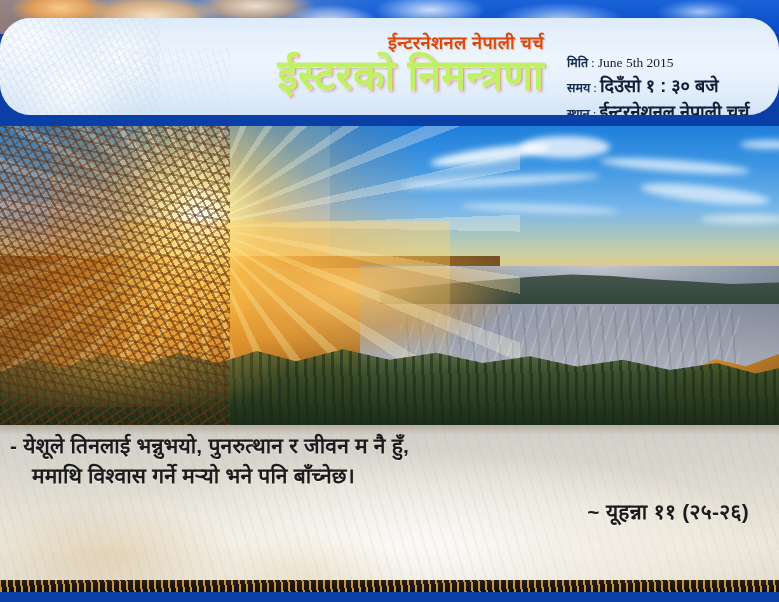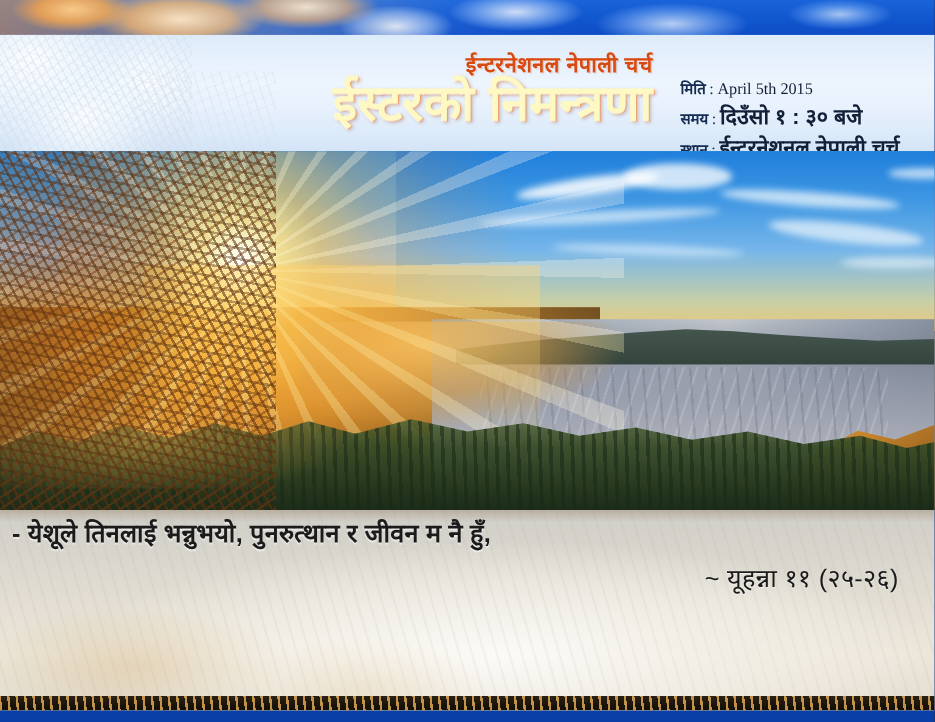--- a/index.html
+++ b/index.html
@@ -34,22 +34,23 @@
   .sky-strip .haze{
     position:absolute; inset:0;
     background:linear-gradient(90deg,
       rgba(255,160,60,.55) 0%, rgba(255,190,110,.35) 18%,
       rgba(255,220,170,.25) 30%, rgba(140,190,255,.08) 48%,
       rgba(60,130,230,.0) 62%, rgba(30,110,225,.0) 100%);
   }
 
   
   .header-band{
-    position:absolute; left:0; top:29px; width:779px; height:97px;
-    overflow:hidden;
+    position:absolute; left:0; top:18px; width:779px; height:97px;
+    overflow:hidden;
+    border-radius:31px;
   }
   .header-band .bg{
     position:absolute; inset:0;
     background:
       radial-gradient(ellipse 90px 60px at 26px 20px, rgba(255,255,255,.85) 0%, rgba(235,245,255,.45) 55%, rgba(220,238,255,0) 80%),
       radial-gradient(ellipse 80px 70px at 70px 70px, rgba(255,255,255,.8) 0%, rgba(232,244,255,.4) 55%, rgba(220,238,255,0) 82%),
       radial-gradient(ellipse 65px 55px at 120px 40px, rgba(255,255,255,.7) 0%, rgba(232,244,255,.35) 55%, rgba(220,238,255,0) 82%),
       linear-gradient(180deg,
         #cfe2f7 0%, #dbeafb 16%, #e9f2fd 42%, #e2eefc 62%, #d2e4f8 84%, #c3daf4 100%);
   }
@@ -81,21 +82,21 @@
   .church-name{
     font-family:"Liberation Sans", sans-serif;
     font-size:18px; font-weight:bold; letter-spacing:.4px;
     color:#d8490f;
     text-shadow:0 1px 0 rgba(255,255,255,.65), 1px 1px 1px rgba(150,40,0,.25);
     line-height:1.1; white-space:nowrap;
   }
   .main-title{
     font-family:"Liberation Sans", sans-serif;
     font-size:41px; font-weight:bold; letter-spacing:.5px;
-    color:#fef9c3;
+    color:#bef264;
     text-shadow:
       0 1px 0 rgba(255,255,255,.55),
       1px 1px 0 rgba(255,140,60,.55),
       2px 2px 3px rgba(140,45,0,.30);
     line-height:1.12; white-space:nowrap; margin-top:0;
   }
 
   
   .details{
     position:absolute; left:563px; top:30px; width:216px; height:96px;
@@ -247,21 +248,21 @@
     color:#1b1b1b;
   }
   .vline{
     font-size:21px; font-weight:bold; line-height:1.42;
     letter-spacing:.2px; white-space:nowrap;
     text-shadow:0 1px 1px rgba(255,255,255,.55);
   }
   .vline.indent{ padding-left:22px; }
   .vref{
     margin-top:6px; text-align:right; padding-right:16px;
-    font-size:21px; font-weight:normal; letter-spacing:.3px;
+    font-size:21px; font-weight:bold; letter-spacing:.3px;
     text-shadow:0 1px 1px rgba(255,255,255,.55);
   }
 
   
   .grass-strip{
     position:absolute; left:0; bottom:0; width:779px; height:12px;
     background:
       repeating-linear-gradient(84deg, rgba(250,190,90,.75) 0px, rgba(250,190,90,.75) 2px, rgba(30,24,14,0) 2px, rgba(30,24,14,0) 7px),
       linear-gradient(180deg, #2a2116 0%, #1a140d 60%, #120e09 100%);
   }
@@ -283,21 +284,21 @@
 
     <div class="title-block">
       <div class="church-name">ईन्टरनेशनल नेपाली चर्च</div>
       <div class="main-title">ईस्टरको निमन्त्रणा</div>
     </div>
 
     <div class="details">
       <div class="detail-row">
         <span class="dlabel">मिति</span>
         <span class="dcolon">:</span>
-        <span class="dval">April 5th 2015</span>
+        <span class="dval">June 5th 2015</span>
       </div>
       <div class="detail-row np">
         <span class="dlabel">समय</span>
         <span class="dcolon">:</span>
         <span class="dval">दिउँसो १ : ३० बजे</span>
       </div>
       <div class="detail-row np">
         <span class="dlabel">स्थान</span>
         <span class="dcolon">:</span>
         <span class="dval">ईन्टरनेशनल नेपाली चर्च</span>
@@ -330,18 +331,19 @@
     <div class="forest"></div>
     <div class="forest-gold"></div>
     <div class="pinetree"></div>
   </div>
 
   <div class="verse-panel">
     <div class="rockbg"></div>
     <div class="topfade"></div>
     <div class="verse-text">
       <div class="vline">- येशूले तिनलाई भन्नुभयो, पुनरुत्थान र जीवन म नै हुँ,</div>
+      <div class="vline indent">ममाथि विश्वास गर्ने मर्‍यो भने पनि बाँच्नेछ।</div>
       <div class="vref">~ यूहन्ना ११ (२५-२६)</div>
     </div>
     <div class="grass-strip"></div>
   </div>
 
 </div>
 
 </body></html>

